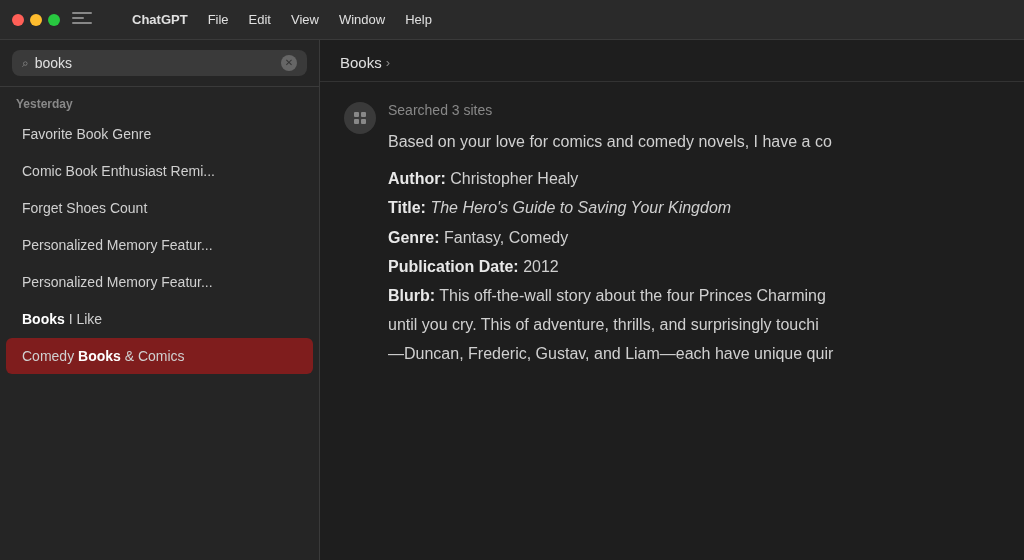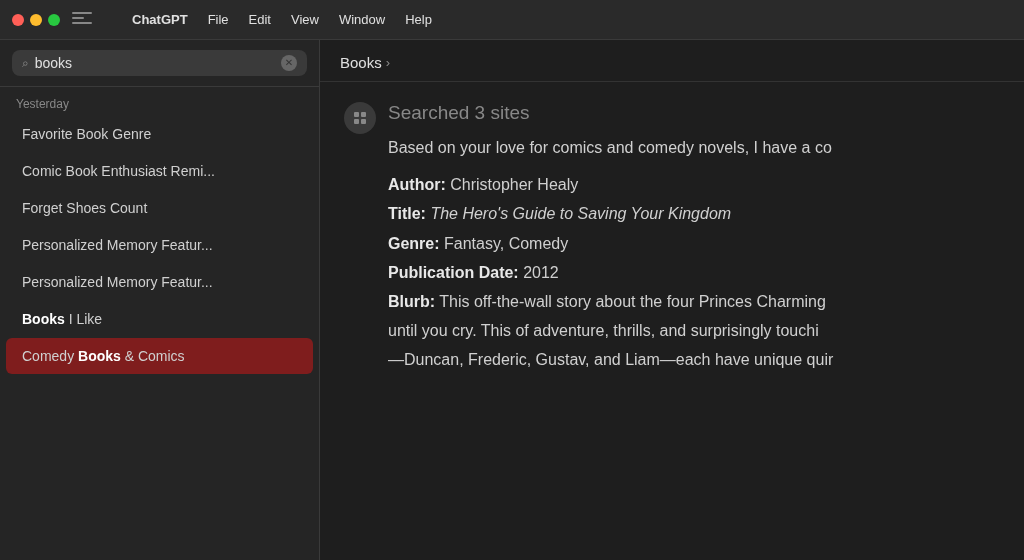--- a/index.html
+++ b/index.html
@@ -143,21 +143,21 @@
       border-radius: 50%;
       background: #666;
       color: #333;
       font-size: 10px;
     }
 
     .sidebar-section-label {
       font-size: 12px;
       color: #888;
       padding: 10px 16px 4px;
-      font-weight: 400;
+      font-weight: 700;
     }
 
     .sidebar-list {
       flex: 1;
       overflow-y: auto;
     }
 
     .sidebar-item {
       padding: 10px 16px;
       font-size: 14px;
@@ -230,21 +230,21 @@
       color: #888;
       font-size: 16px;
     }
 
     .ai-content {
       flex: 1;
     }
 
     .searched-sites {
       color: #888;
-      font-size: 19px;
+      font-size: 14px;
       margin-bottom: 10px;
     }
 
     .message-text {
       font-size: 16px;
       line-height: 1.7;
       color: #d0d0d0;
     }
 
     .message-text p {

